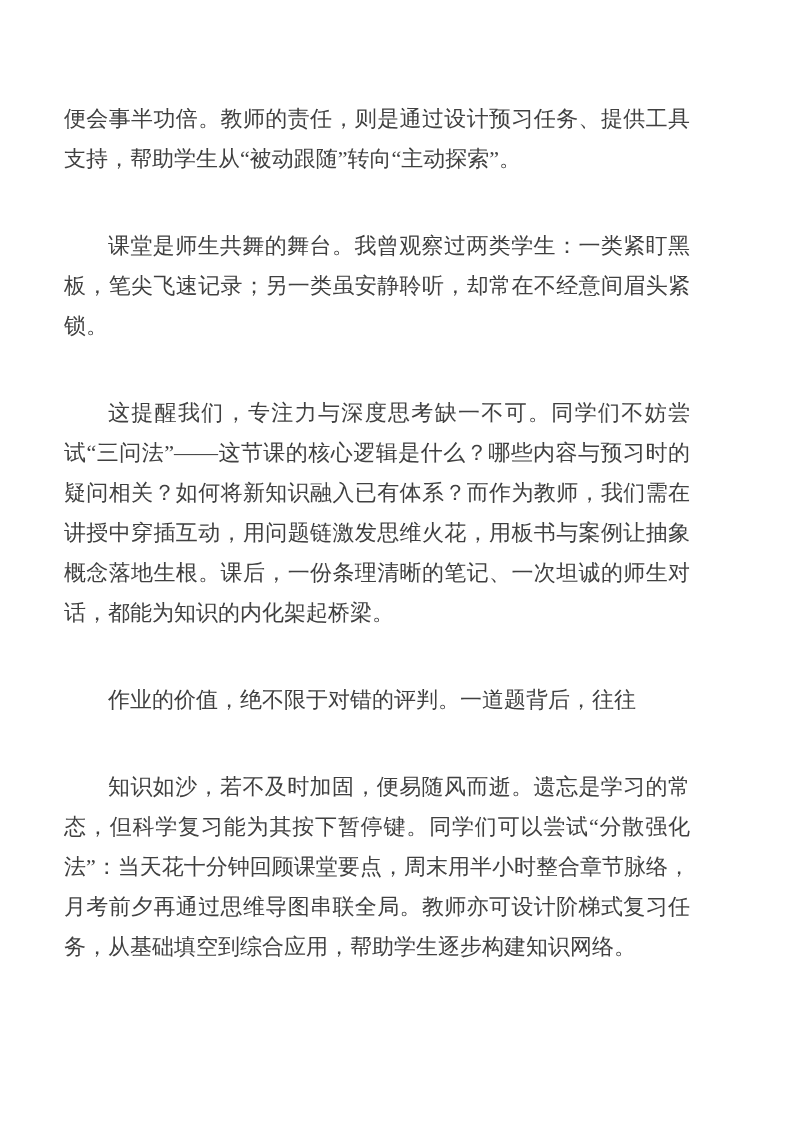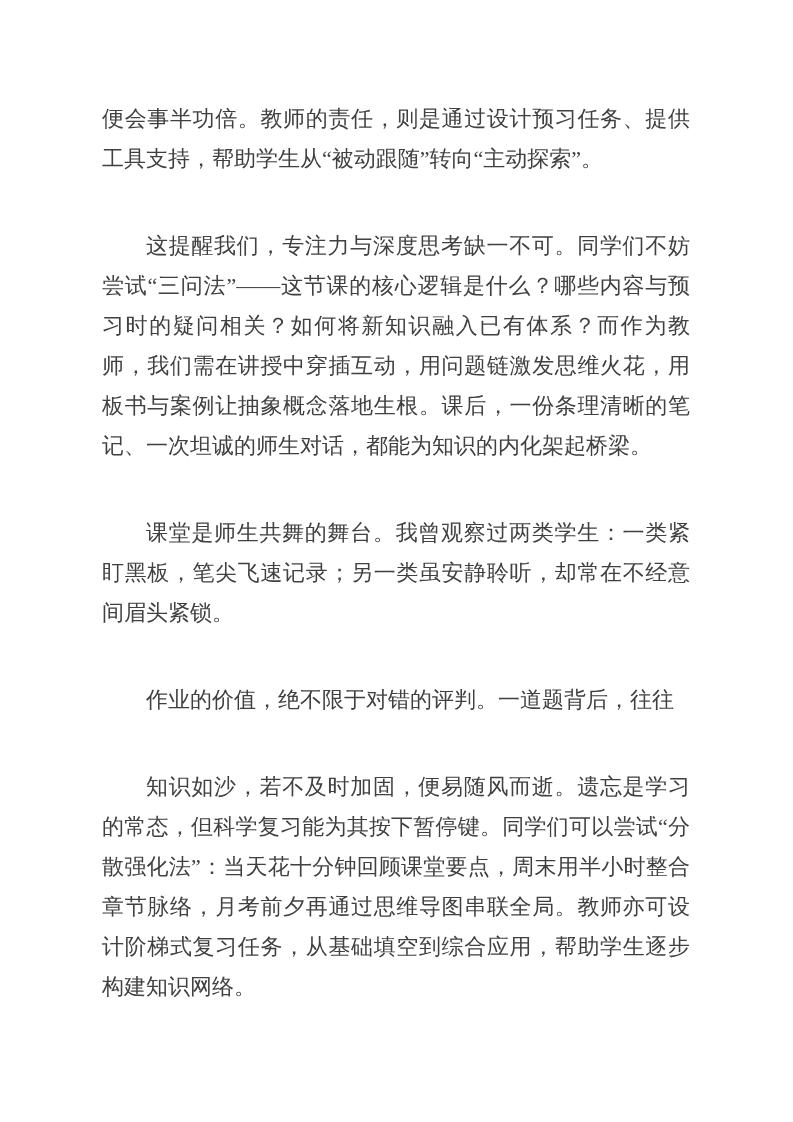--- a/index.html
+++ b/index.html
@@ -9,21 +9,21 @@
   }
   body {
     width: 793px;
     height: 1122px;
     overflow: hidden;
   }
   .page {
     box-sizing: border-box;
     width: 793px;
     height: 1122px;
-    padding: 99px 103px 40px 102px;
+    padding: 99px 103px 40px 64px;
     background: #ffffff;
     font-family: "Liberation Serif", "DejaVu Serif", serif;
     font-size: 22px;
     line-height: 40px;
     color: #404040;
     text-align: justify;
     word-break: break-all;
   }
   .para {
     margin: 0 0 47px 0;
@@ -31,17 +31,17 @@
   }
   .para.no-indent {
     text-indent: 0;
   }
 </style>
 </head>
 <body>
 
 <div class="page">
   <p class="para no-indent">便会事半功倍。教师的责任，则是通过设计预习任务、提供工具支持，帮助学生从“被动跟随”转向“主动探索”。</p>
+  <p class="para">课堂是师生共舞的舞台。我曾观察过两类学生：一类紧盯黑板，笔尖飞速记录；另一类虽安静聆听，却常在不经意间眉头紧锁。</p>
   <p class="para">这提醒我们，专注力与深度思考缺一不可。同学们不妨尝试“三问法”——这节课的核心逻辑是什么？哪些内容与预习时的疑问相关？如何将新知识融入已有体系？而作为教师，我们需在讲授中穿插互动，用问题链激发思维火花，用板书与案例让抽象概念落地生根。课后，一份条理清晰的笔记、一次坦诚的师生对话，都能为知识的内化架起桥梁。</p>
-  <p class="para">课堂是师生共舞的舞台。我曾观察过两类学生：一类紧盯黑板，笔尖飞速记录；另一类虽安静聆听，却常在不经意间眉头紧锁。</p>
   <p class="para">作业的价值，绝不限于对错的评判。一道题背后，往往</p>
   <p class="para">知识如沙，若不及时加固，便易随风而逝。遗忘是学习的常态，但科学复习能为其按下暂停键。同学们可以尝试“分散强化法”：当天花十分钟回顾课堂要点，周末用半小时整合章节脉络，月考前夕再通过思维导图串联全局。教师亦可设计阶梯式复习任务，从基础填空到综合应用，帮助学生逐步构建知识网络。</p>
 </div>
 
 </body></html>

